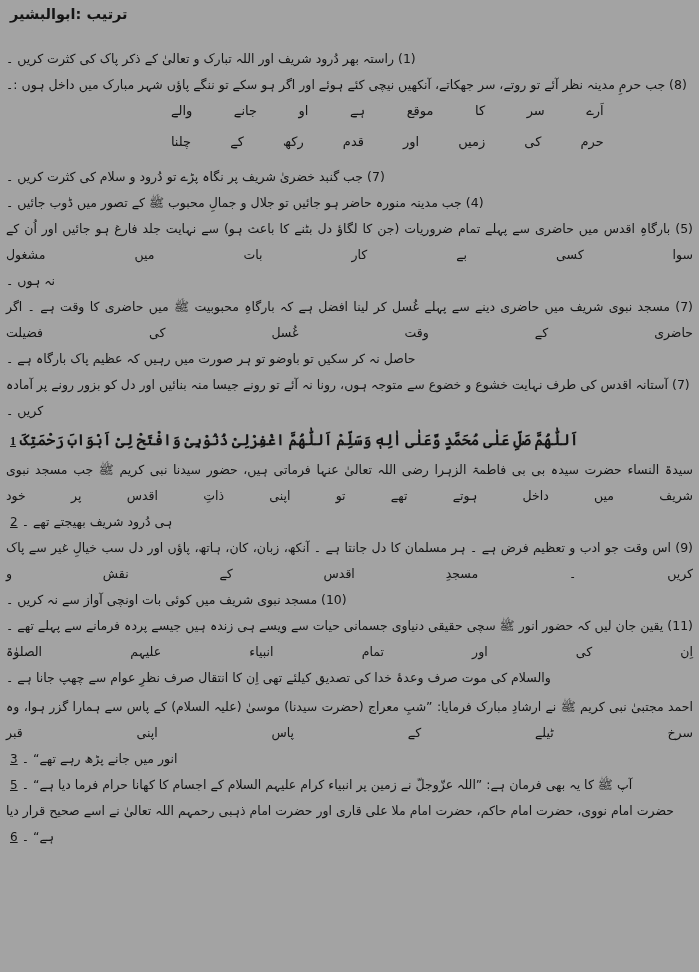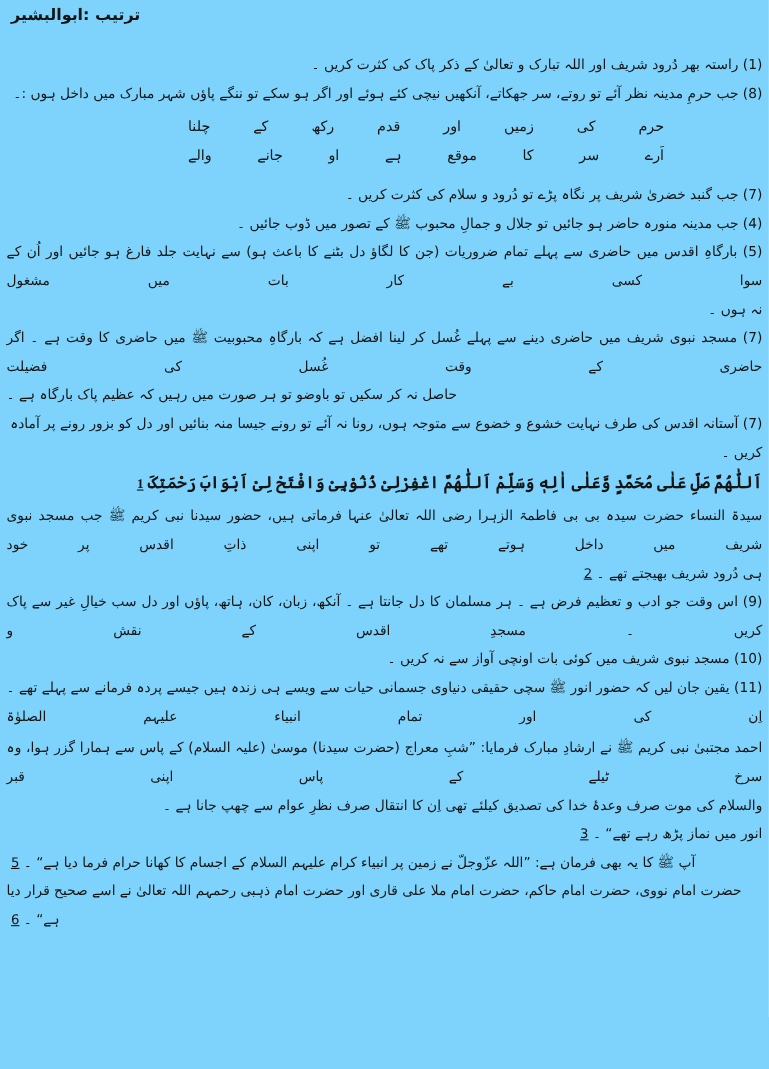--- a/index.html
+++ b/index.html
@@ -9,38 +9,38 @@
     font-family: "DejaVu Sans", sans-serif;
     color: #141414;
     position: relative;
     overflow: hidden;
   }
   .page {
     position: absolute; inset: 0;
     padding: 0 6px;
     box-sizing: border-box;
     direction: rtl;
-    background: #7dd3fc;
+    background: #a3a3a3;
   }
   .byline {
     position: absolute;
     top: 6px; left: 10px;
     direction: rtl;
     font-size: 14.5px;
     font-weight: bold;
     white-space: nowrap;
   }
   .content { padding-top: 46px; }
   .line {
     font-size: 12.5px;
     line-height: 26px;
     min-height: 26px;
   }
   .a-j { text-align: justify; text-align-last: justify; text-justify: inter-word; }
-  .a-r { text-align: right; }
+  .a-r { text-align: left; }
   .a-c { text-align: left; }
   .couplet {
     width: 63%;
     margin-left: auto;
     margin-right: 13%;
     font-size: 13px;
   }
   .dua {
     font-weight: bold;
     font-size: 15px;
@@ -57,34 +57,34 @@
   [data-name="hadith-3-line-1"] { margin-top: 3px; }
 </style>
 </head>
 <body>
 
 <div class="page" data-name="document-page">
   <div class="byline" data-name="byline">ترتیب :ابوالبشیر</div>
   <div class="content" data-name="document-body">
       <div class="line a-r" data-name="item-1"><span data-name="item-1-text">(1) راستہ بھر دُرود شریف اور اللہ تبارک و تعالیٰ کے ذکر پاک کی کثرت کریں ۔</span></div>
       <div class="line a-r" data-name="item-2"><span data-name="item-2-text">(8) جب حرمِ مدینہ نظر آئے تو روتے، سر جھکاتے، آنکھیں نیچی کئے ہوئے اور اگر ہو سکے تو ننگے پاؤں شہر مبارک میں داخل ہوں :۔</span></div>
+      <div class="line a-j couplet" data-name="couplet-line-2"><span data-name="couplet-line-2-text">اَرے سر کا موقع ہے او جانے والے</span></div>
       <div class="line a-j couplet" data-name="couplet-line-1"><span data-name="couplet-line-1-text">حرم کی زمیں اور قدم رکھ کے چلنا</span></div>
-      <div class="line a-j couplet" data-name="couplet-line-2"><span data-name="couplet-line-2-text">اَرے سر کا موقع ہے او جانے والے</span></div>
       <div class="line a-r" data-name="item-3"><span data-name="item-3-text">(7) جب گنبد خضریٰ شریف پر نگاہ پڑے تو دُرود و سلام کی کثرت کریں ۔</span></div>
       <div class="line a-r" data-name="item-4"><span data-name="item-4-text">(4) جب مدینہ منورہ حاضر ہو جائیں تو جلال و جمالِ محبوب ﷺ کے تصور میں ڈوب جائیں ۔</span></div>
       <div class="line a-j" data-name="item-5-line-1"><span data-name="item-5-line-1-text">(5) بارگاہِ اقدس میں حاضری سے پہلے تمام ضروریات (جن کا لگاؤ دل بٹنے کا باعث ہو) سے نہایت جلد فارغ ہو جائیں اور اُن کے سوا کسی بے کار بات میں مشغول</span></div>
       <div class="line a-r" data-name="item-5-line-2"><span data-name="item-5-line-2-text">نہ ہوں ۔</span></div>
       <div class="line a-j" data-name="item-6-line-1"><span data-name="item-6-line-1-text">(7) مسجد نبوی شریف میں حاضری دینے سے پہلے غُسل کر لینا افضل ہے کہ بارگاہِ محبوبیت ﷺ میں حاضری کا وقت ہے ۔ اگر حاضری کے وقت غُسل کی فضیلت</span></div>
       <div class="line a-c" data-name="item-6-line-2"><span data-name="item-6-line-2-text">حاصل نہ کر سکیں تو باوضو تو ہر صورت میں رہیں کہ عظیم پاک بارگاہ ہے ۔</span></div>
       <div class="line a-r" data-name="item-7"><span data-name="item-7-text">(7) آستانہ اقدس کی طرف نہایت خشوع و خضوع سے متوجہ ہوں، رونا نہ آئے تو رونے جیسا منہ بنائیں اور دل کو بزور رونے پر آمادہ کریں ۔</span></div>
       <div class="line a-r dua" data-name="dua-line"><span data-name="dua-line-text">اَللّٰهُمَّ صَلِّ عَلٰی مُحَمَّدٍ وَّعَلٰی اٰلِهٖ وَسَلِّمْ اَللّٰهُمَّ اغْفِرْلِیْ ذُنُوْبِیْ وَافْتَحْ لِیْ اَبْوَابَ رَحْمَتِکَ</span><span class="ref" data-name="footnote-ref-1">1</span></div>
       <div class="line a-j" data-name="fatima-line-1"><span data-name="fatima-line-1-text">سیدۃ النساء حضرت سیدہ بی بی فاطمۃ الزہرا رضی اللہ تعالیٰ عنہا فرماتی ہیں، حضور سیدنا نبی کریم ﷺ جب مسجد نبوی شریف میں داخل ہوتے تھے تو اپنی ذاتِ اقدس پر خود</span></div>
       <div class="line a-r" data-name="fatima-line-2"><span data-name="fatima-line-2-text">ہی دُرود شریف بھیجتے تھے ۔</span><span class="ref" data-name="footnote-ref-2">2</span></div>
       <div class="line a-j" data-name="item-9-line-1"><span data-name="item-9-line-1-text">(9) اس وقت جو ادب و تعظیم فرض ہے ۔ ہر مسلمان کا دل جانتا ہے ۔ آنکھ، زبان، کان، ہاتھ، پاؤں اور دل سب خیالِ غیر سے پاک کریں ۔ مسجدِ اقدس کے نقش و</span></div>
       <div class="line a-r" data-name="item-10"><span data-name="item-10-text">(10) مسجد نبوی شریف میں کوئی بات اونچی آواز سے نہ کریں ۔</span></div>
       <div class="line a-j" data-name="item-11-line-1"><span data-name="item-11-line-1-text">(11) یقین جان لیں کہ حضور انور ﷺ سچی حقیقی دنیاوی جسمانی حیات سے ویسے ہی زندہ ہیں جیسے پردہ فرمانے سے پہلے تھے ۔ اِن کی اور تمام انبیاء علیہم الصلوٰۃ</span></div>
+      <div class="line a-r" data-name="item-11-line-2"><span data-name="item-11-line-2-text">والسلام کی موت صرف وعدۂ خدا کی تصدیق کیلئے تھی اِن کا انتقال صرف نظرِ عوام سے چھپ جانا ہے ۔</span></div>
       <div class="line a-j" data-name="hadith-3-line-1"><span data-name="hadith-3-line-1-text">احمد مجتبیٰ نبی کریم ﷺ نے ارشادِ مبارک فرمایا: ”شبِ معراج (حضرت سیدنا) موسیٰ (علیہ السلام) کے پاس سے ہمارا گزر ہوا، وہ سرخ ٹیلے کے پاس اپنی قبر</span></div>
-      <div class="line a-r" data-name="item-11-line-2"><span data-name="item-11-line-2-text">والسلام کی موت صرف وعدۂ خدا کی تصدیق کیلئے تھی اِن کا انتقال صرف نظرِ عوام سے چھپ جانا ہے ۔</span></div>
-      <div class="line a-r" data-name="hadith-3-line-2"><span data-name="hadith-3-line-2-text">انور میں نماز پڑھ رہے تھے“ ۔</span><span class="ref" data-name="footnote-ref-3">3</span></div>
+      <div class="line a-r" data-name="hadith-3-line-2"><span data-name="hadith-3-line-2-text">انور میں جانے پڑھ رہے تھے“ ۔</span><span class="ref" data-name="footnote-ref-3">3</span></div>
       <div class="line a-c" data-name="hadith-5"><span data-name="hadith-5-text">آپ ﷺ کا یہ بھی فرمان ہے: ”اللہ عزّوجلّ نے زمین پر انبیاء کرام علیہم السلام کے اجسام کا کھانا حرام فرما دیا ہے“ ۔</span><span class="ref" data-name="footnote-ref-5">5</span></div>
       <div class="line a-c" data-name="hadith-6"><span data-name="hadith-6-text">حضرت امام نووی، حضرت امام حاکم، حضرت امام ملا علی قاری اور حضرت امام ذہبی رحمہم اللہ تعالیٰ نے اسے صحیح قرار دیا ہے“ ۔</span><span class="ref" data-name="footnote-ref-6">6</span></div>
     </div>
 </div>
 
 </body></html>

